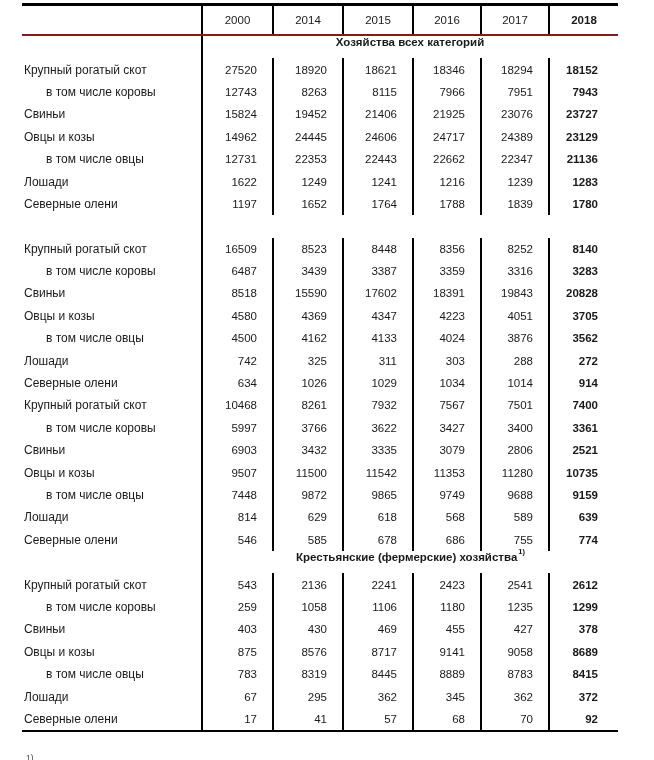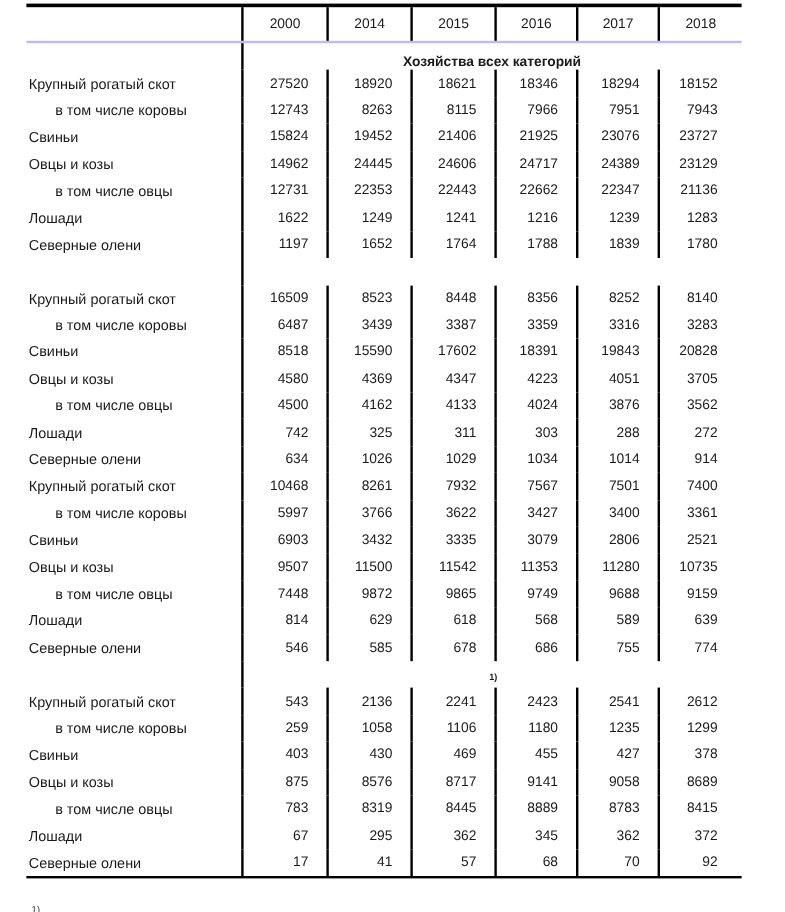--- a/index.html
+++ b/index.html
@@ -2,30 +2,30 @@
 <html><head>
 <meta charset="utf-8">
 <style>
   html,body{margin:0;padding:0;background:#fff;}
   .page{position:relative;width:654px;height:760px;background:#ffffff;overflow:hidden;
         font-family:"Liberation Sans",sans-serif;color:#1a1a1a;}
   .tbl{position:absolute;left:22px;top:3px;width:596px;
        border-top:3px solid #000;border-bottom:2px solid #000;}
   .row{display:grid;grid-template-columns:181px 69px 70px 70px 68px 68px 70px;
        height:22.4px;align-items:stretch;}
-  .hrow{height:28px;border-bottom:2px solid #c4b5fd;}
+  .hrow{height:28px;border-bottom:2px solid #7f1d1d;}
   .lab{height:100%;display:flex;align-items:center;border-right:2px solid #000;
        padding-left:2px;font-size:12px;white-space:nowrap;}
   .lab.sub{padding-left:24px;}
   .c{height:100%;display:flex;align-items:center;justify-content:flex-end;
      padding-right:15px;font-size:11.5px;box-sizing:border-box;}
-  .row .c:last-child{padding-right:20px;}
+  .row .c:last-child{padding-right:20px;font-weight:bold;}
   .yc{justify-content:center;padding-right:0 !important;}
   .sep{border-left:2px solid #000;}
-  .ttl{grid-column:2/8;height:100%;display:flex;align-items:flex-end;justify-content:center;
+  .ttl{grid-column:2/8;height:100%;display:flex;align-items:flex-start;justify-content:center;
        font-weight:700;font-size:11.5px;}
   .ttl sup{font-size:7.5px;font-weight:700;position:relative;top:-4px;margin-left:1px;}
   .footnote{position:absolute;left:26px;top:753px;font-size:8.5px;color:#444;}
 </style>
 </head>
 <body>
 
 <div class="page">
   <div class="tbl">
     <div class="row hrow">
@@ -234,20 +234,21 @@
         <div class="c v">546</div>
         <div class="c v sep">585</div>
         <div class="c v sep">678</div>
         <div class="c v sep">686</div>
         <div class="c v sep">755</div>
         <div class="c v sep">774</div>
       </div>
       <div class="row">
         <div class="lab"></div>
         <div class="ttl">
+          <span>Крестьянские (фермерские) хозяйства</span>
           <sup>1)</sup>
         </div>
       </div>
       <div class="row">
         <div class="lab">Крупный рогатый скот</div>
         <div class="c v">543</div>
         <div class="c v sep">2136</div>
         <div class="c v sep">2241</div>
         <div class="c v sep">2423</div>
         <div class="c v sep">2541</div>

